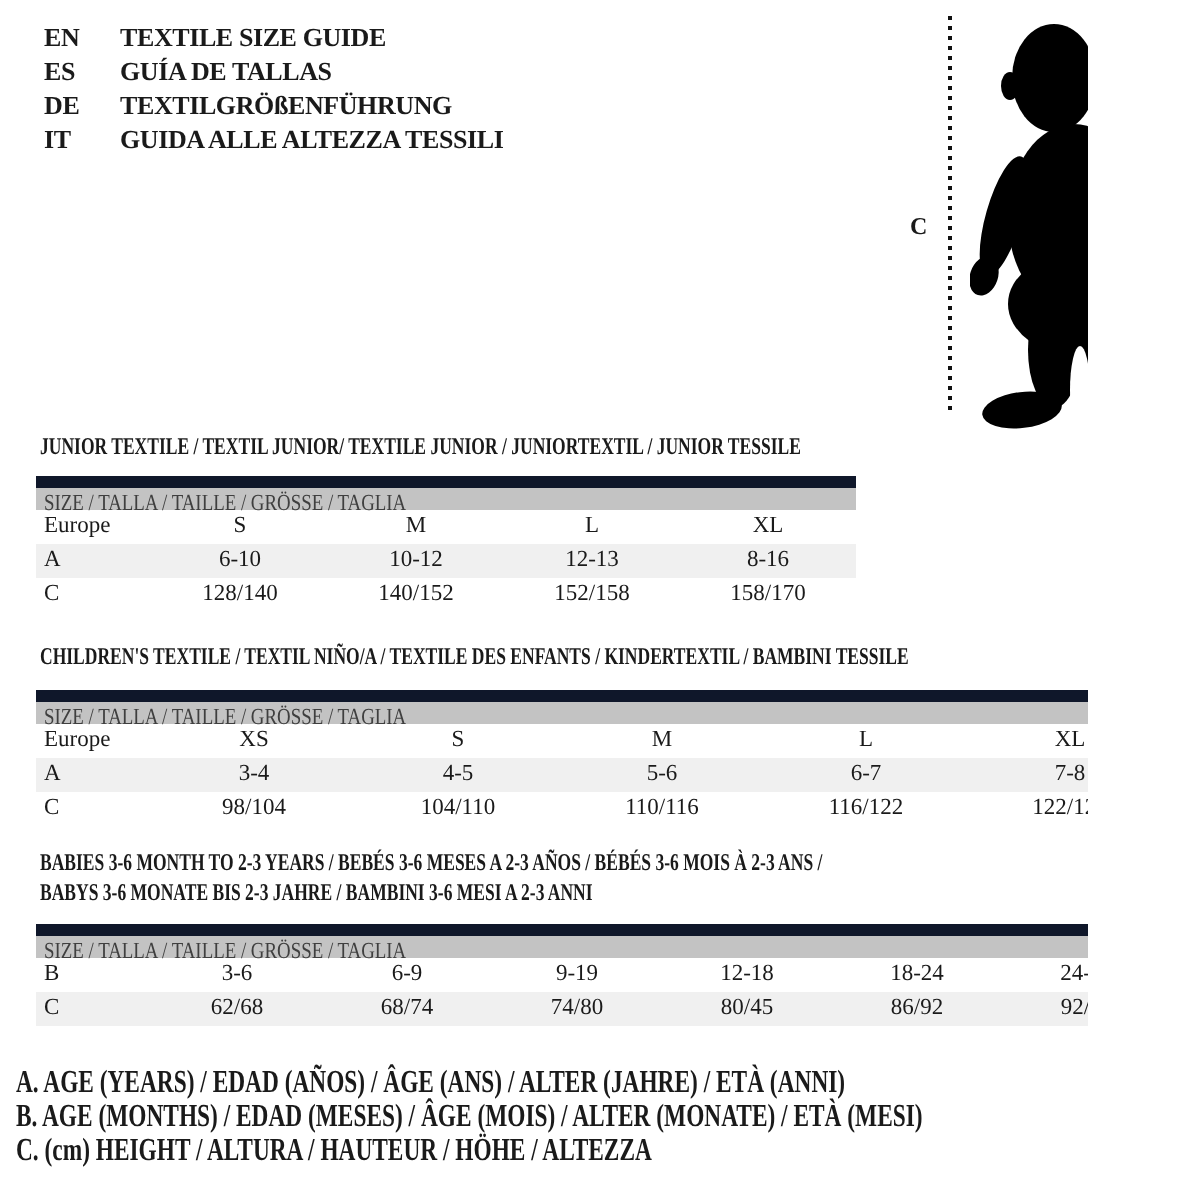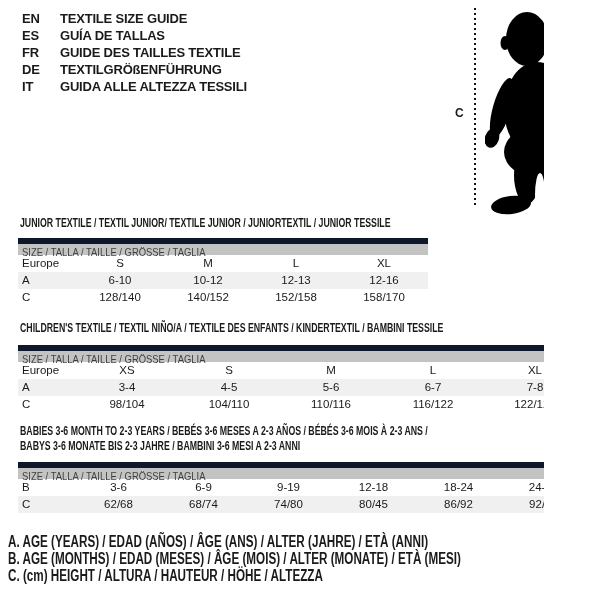--- a/index.html
+++ b/index.html
@@ -1,17 +1,17 @@
 <!DOCTYPE html>
 <html><head>
 <meta charset="utf-8">
 <style>
   html,body{margin:0;padding:0;background:#fff;}
   .page{position:relative;width:544px;height:600px;background:#ffffff;overflow:hidden;
-        font-family:Liberation Sans, sans-serif;color:#1a1a1a;}
+        font-family:Liberation Serif, serif;color:#1a1a1a;}
 
   
   .lang-block{position:absolute;top:10px;left:22px;font-weight:bold;font-size:13px;
               line-height:17px;letter-spacing:-0.2px;}
   .lang-row{display:flex;}
   .lang-code{width:38px;}
 
   
   .baby-svg{position:absolute;left:485px;top:5px;}
   .height-line{position:absolute;left:474px;top:8px;width:2px;height:199px;
@@ -51,24 +51,20 @@
   <div class="lang-block">
     <div class="lang-row">
       <span class="lang-code">EN</span>
       <span class="lang-label">TEXTILE SIZE GUIDE</span>
     </div>
     <div class="lang-row">
       <span class="lang-code">ES</span>
       <span class="lang-label">GUÍA DE TALLAS</span>
     </div>
     <div class="lang-row">
-      <span class="lang-code">FR</span>
-      <span class="lang-label">GUIDE DES TAILLES TEXTILE</span>
-    </div>
-    <div class="lang-row">
       <span class="lang-code">DE</span>
       <span class="lang-label">TEXTILGRÖßENFÜHRUNG</span>
     </div>
     <div class="lang-row">
       <span class="lang-code">IT</span>
       <span class="lang-label">GUIDA ALLE ALTEZZA TESSILI</span>
     </div>
   </div>
 
   <div class="height-line"></div>
@@ -102,21 +98,21 @@
       <span class="val">S</span>
       <span class="val">M</span>
       <span class="val">L</span>
       <span class="val">XL</span>
     </div>
     <div class="trow shaded">
       <span class="lbl">A</span>
       <span class="val">6-10</span>
       <span class="val">10-12</span>
       <span class="val">12-13</span>
-      <span class="val">12-16</span>
+      <span class="val">8-16</span>
     </div>
     <div class="trow">
       <span class="lbl">C</span>
       <span class="val">128/140</span>
       <span class="val">140/152</span>
       <span class="val">152/158</span>
       <span class="val">158/170</span>
     </div>
   </div>
 

